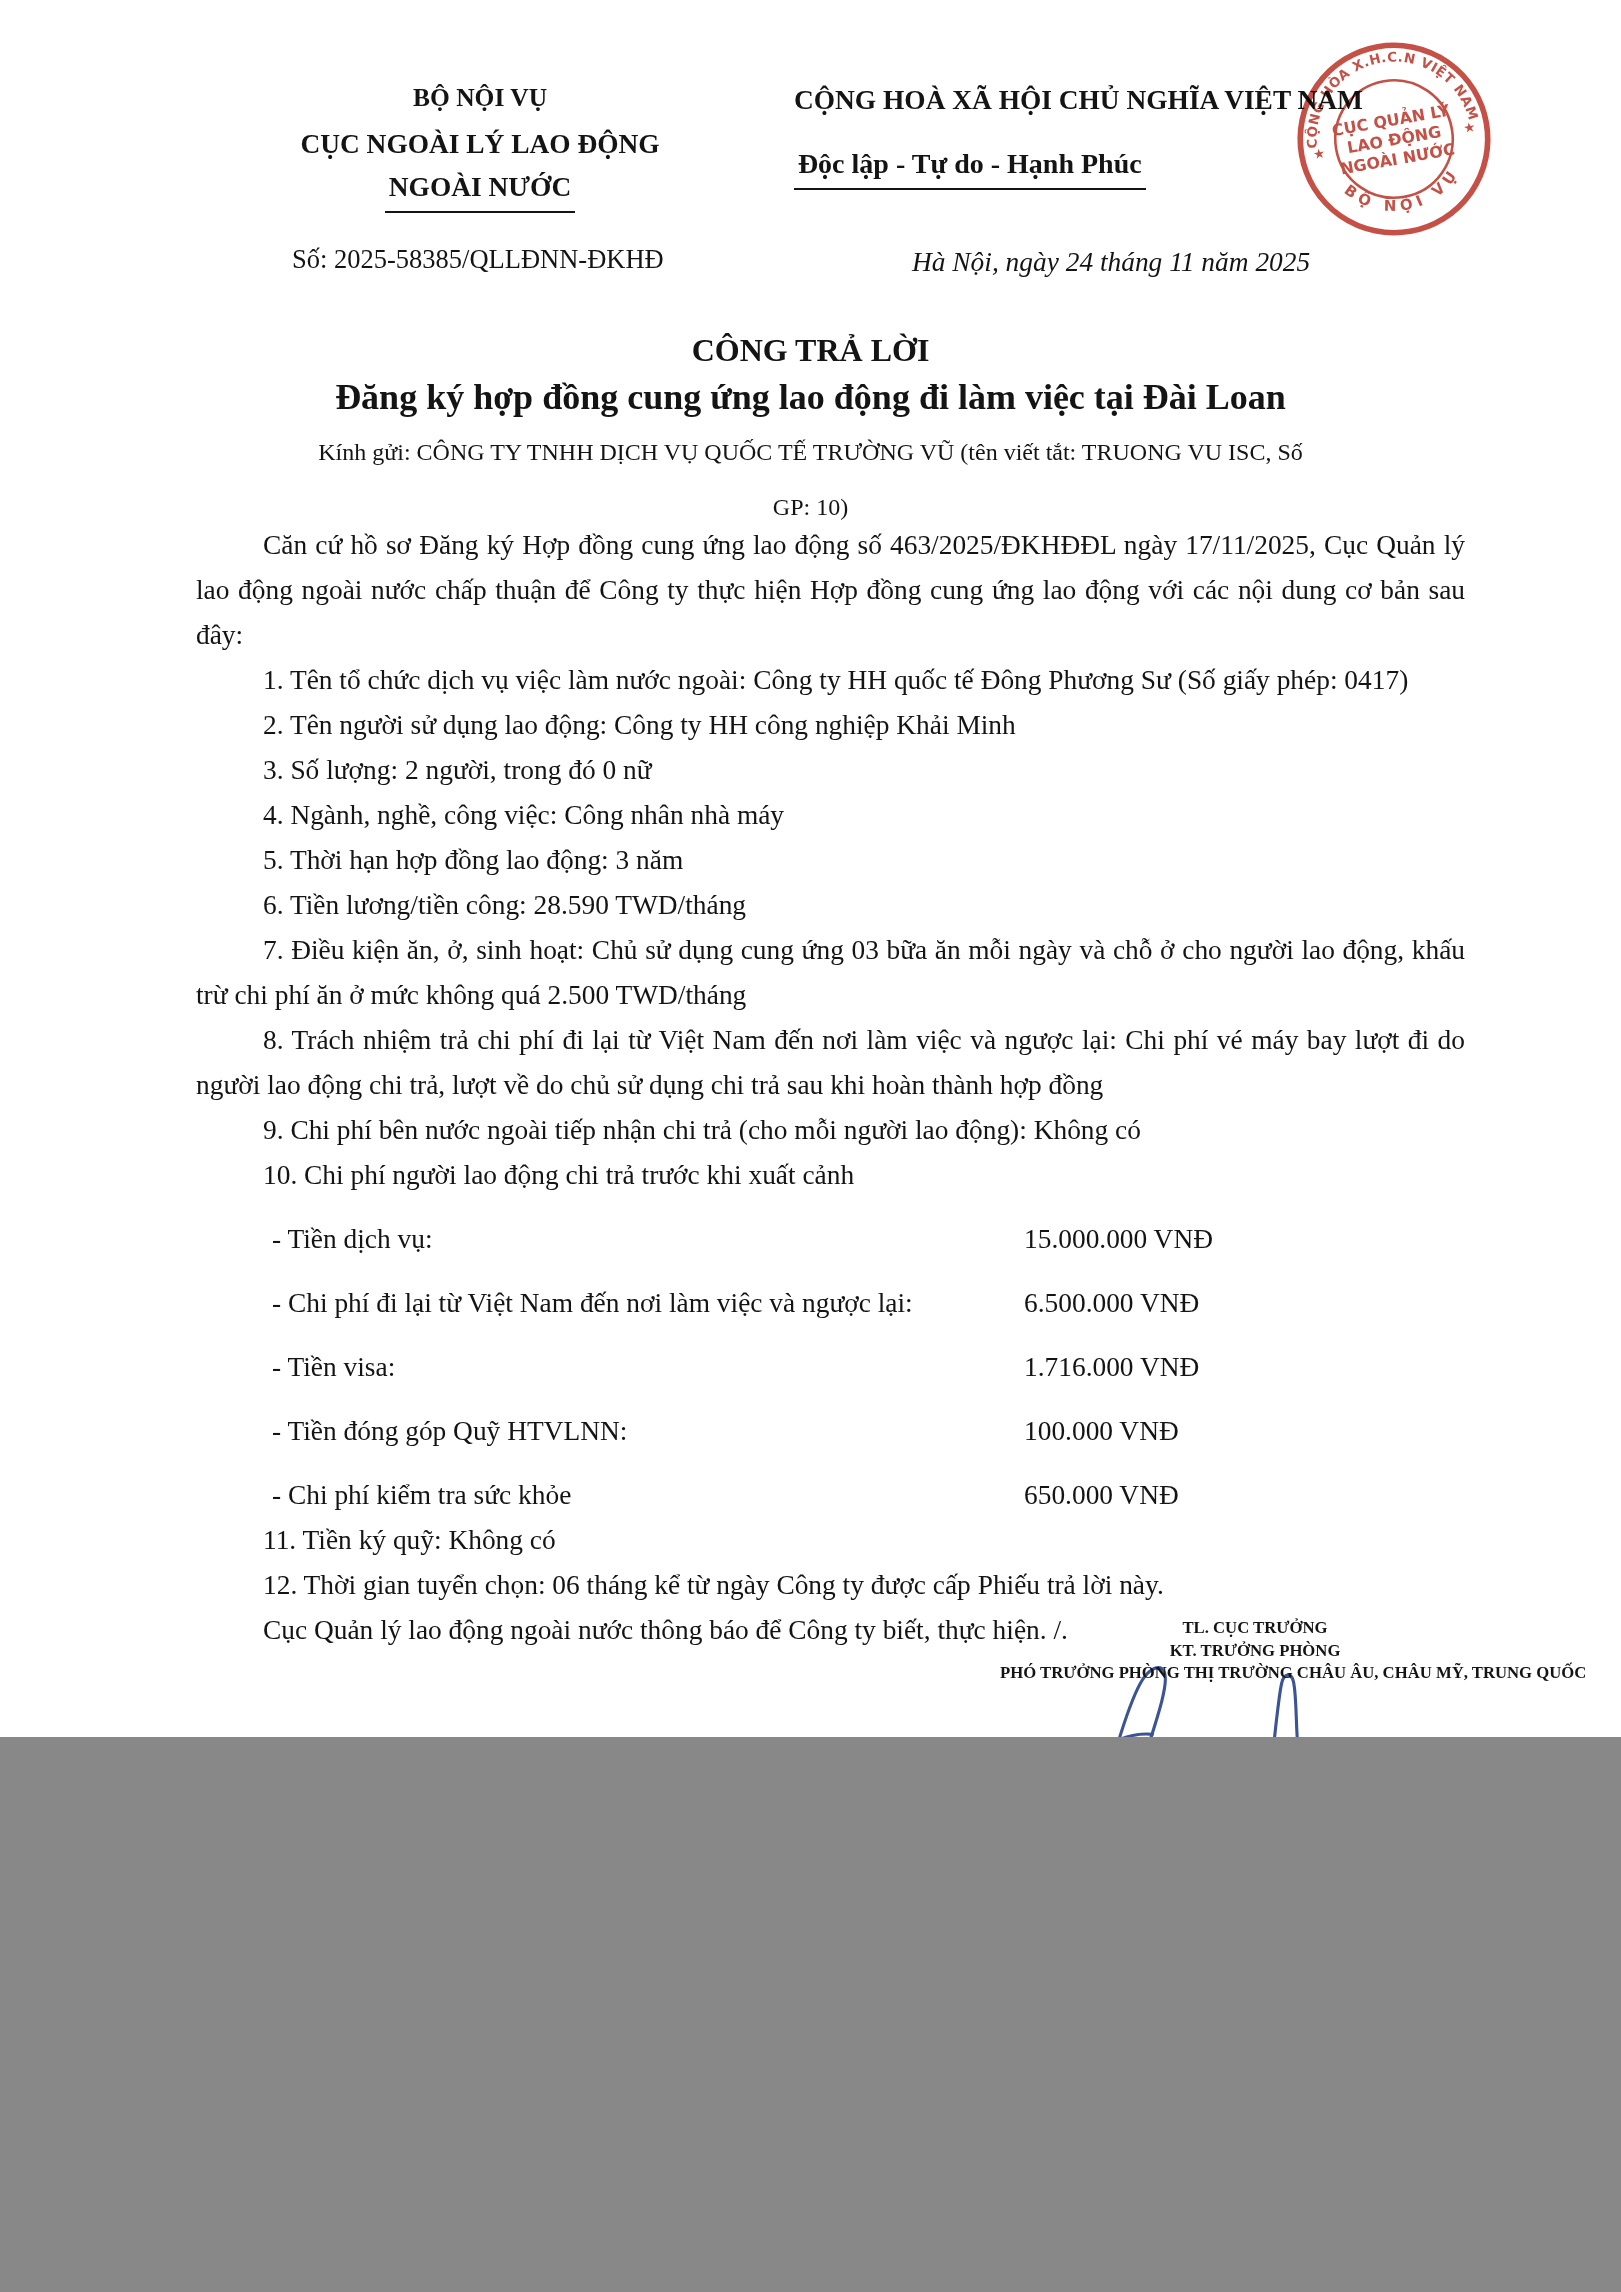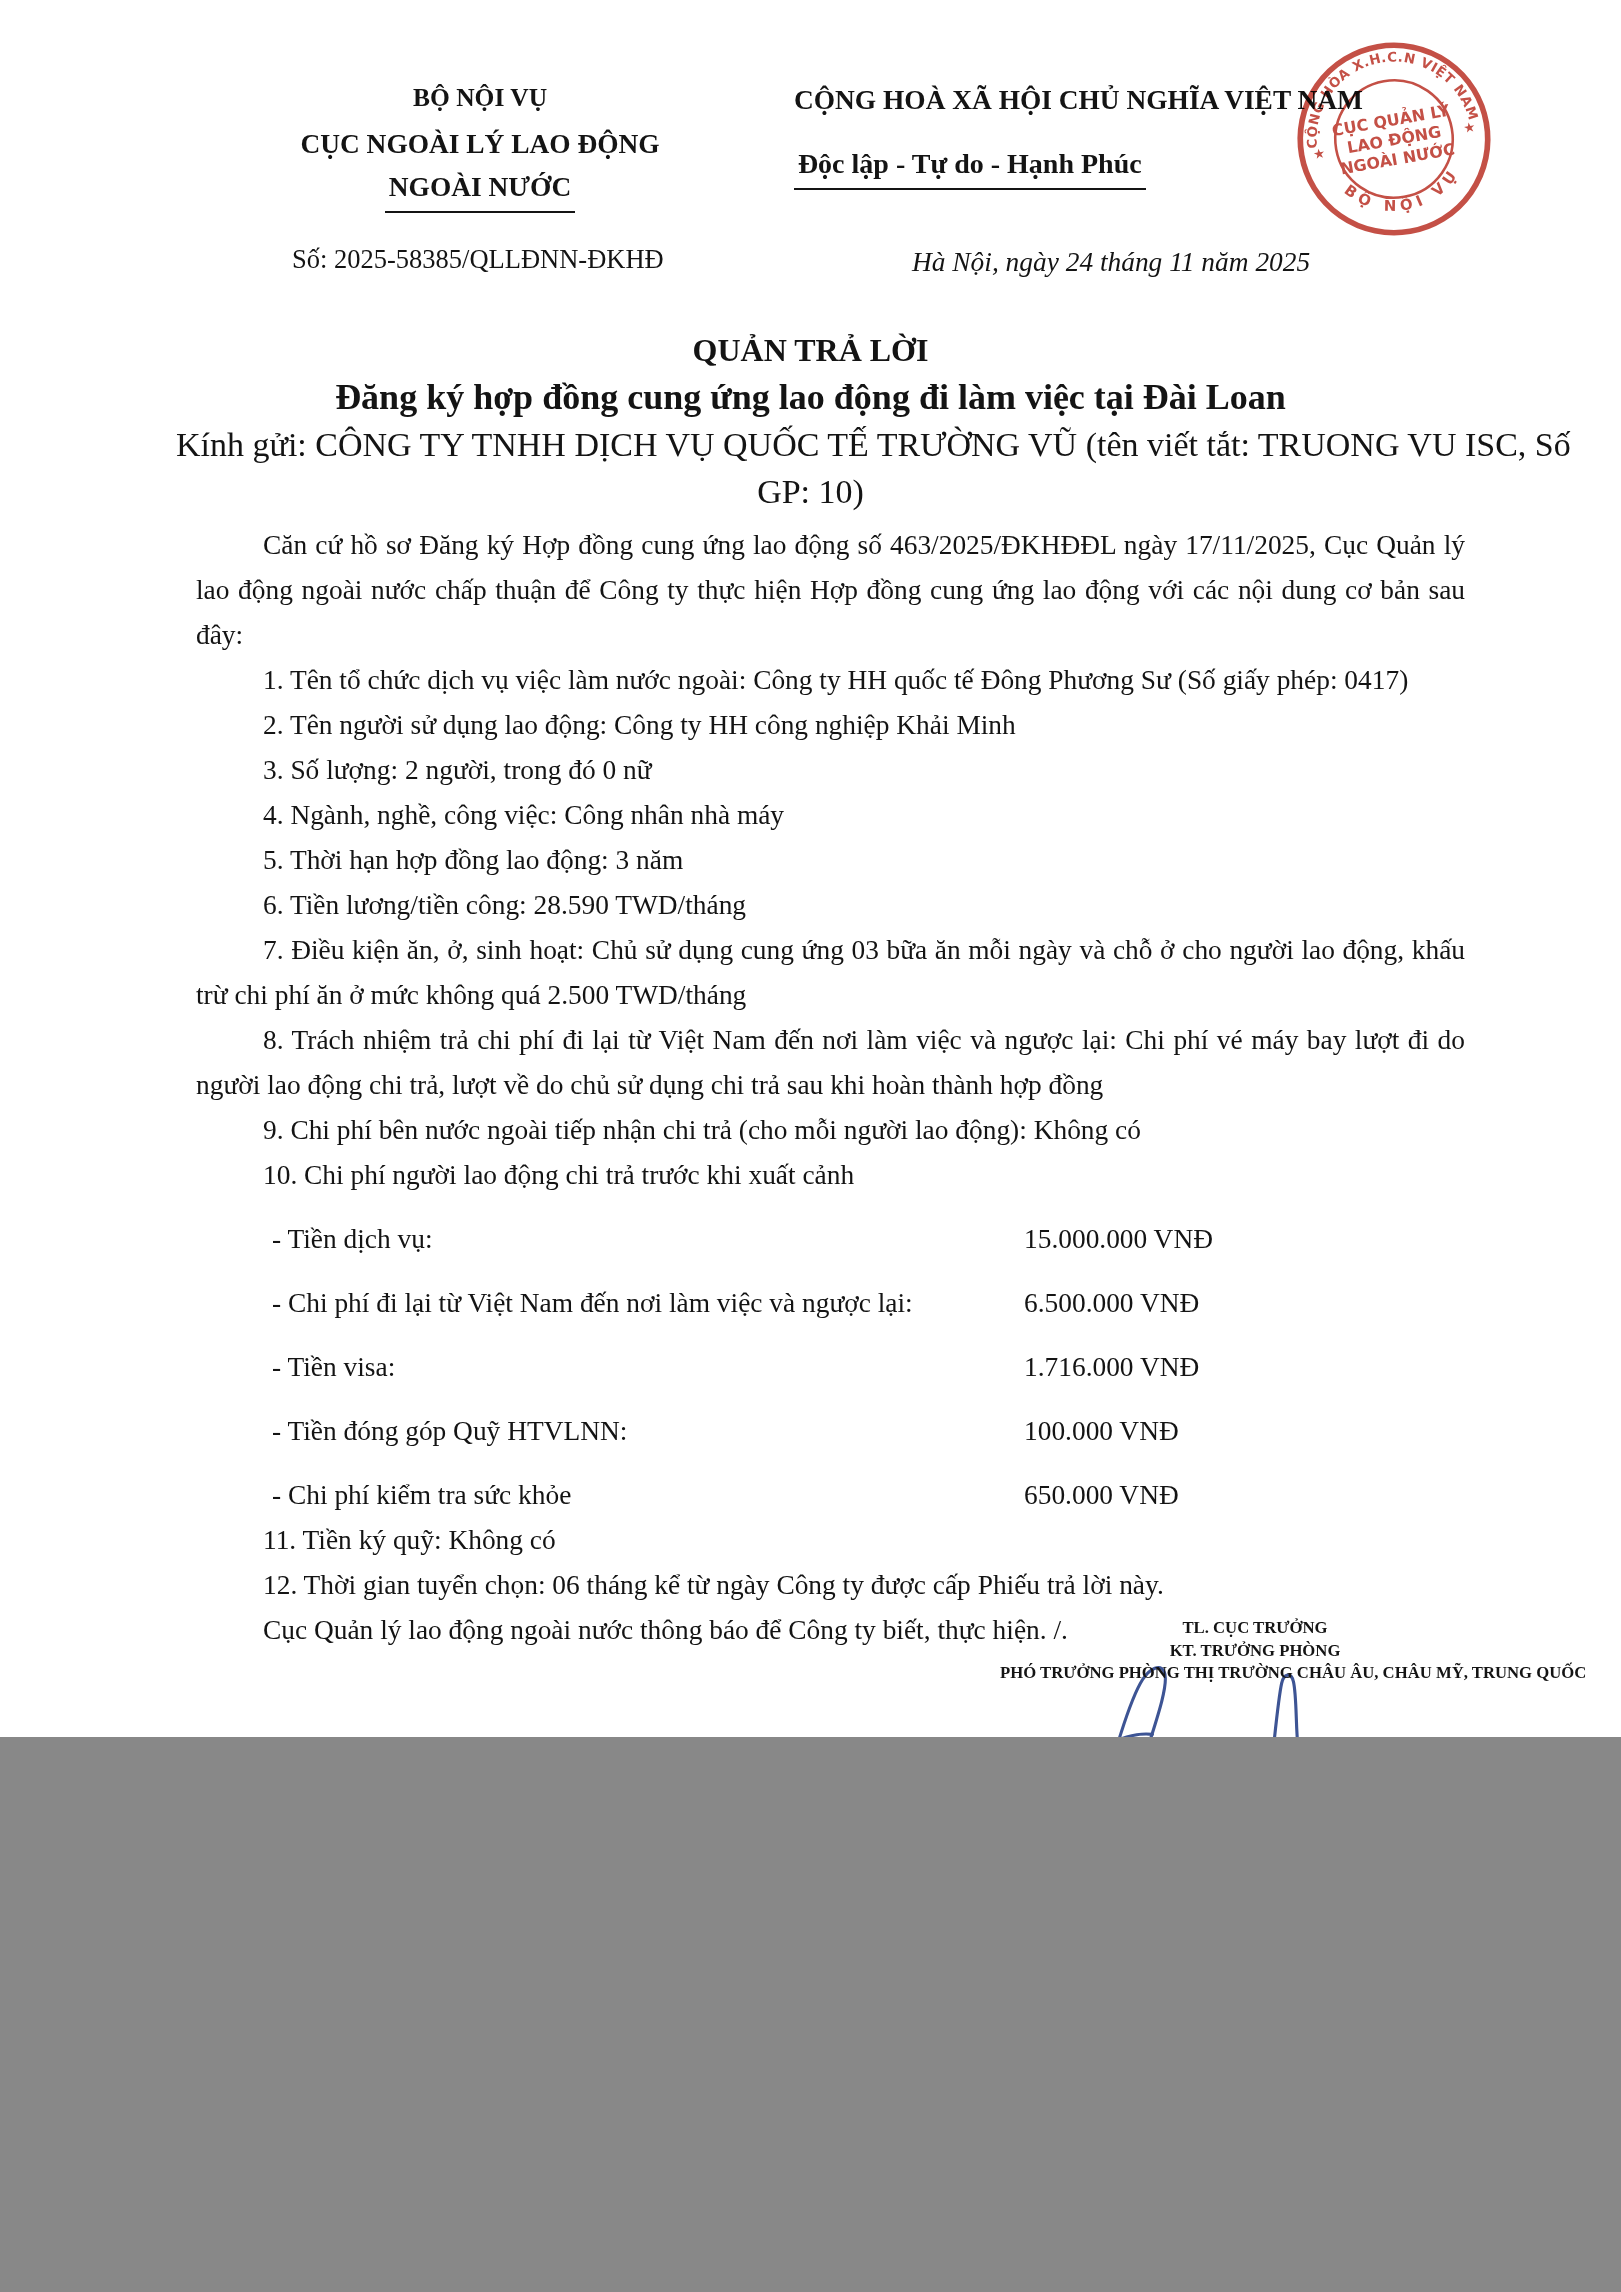--- a/index.html
+++ b/index.html
@@ -22,21 +22,21 @@
   .h-right .r2 span{display:inline-block;border-bottom:2.9px solid #141414;padding:0 3.9px 4.9px;}
   .h-right .date{font-size:27.4px;font-style:italic;margin-top:57px;padding-left:118px;}
   
   .stamp{position:absolute;left:1291px;top:36px;width:206px;height:206px;
          mix-blend-mode:multiply;opacity:.92;z-index:5;}
   .stamp text{font-family:"DejaVu Sans","Liberation Sans",sans-serif;font-weight:bold;}
   
   .title-block{position:absolute;left:176px;top:327px;width:1269px;text-align:center;}
   .title-main{font-size:32px;font-weight:bold;line-height:47px;}
   .title-sub{font-size:36px;font-weight:bold;line-height:47px;}
-  .recip{font-size:34px;line-height:47px;white-space:nowrap;}
+  .recip{font-size:24px;line-height:47px;white-space:nowrap;margin-top:8px;}
   
   .content{position:absolute;left:196px;top:523px;width:1269px;
            font-size:27.4px;line-height:45px;text-align:justify;}
   .content p{margin:0;text-indent:67px;}
   .fee-row{position:relative;height:45px;margin-top:19px;}
   .fee-label{position:absolute;left:76px;white-space:nowrap;}
   .fee-amount{position:absolute;left:828px;white-space:nowrap;}
   
   .sign{position:absolute;left:1000px;top:1617px;width:510px;text-align:center;z-index:2;}
   .sign .s1{font-size:16.7px;font-weight:bold;line-height:22.5px;white-space:nowrap;}
@@ -76,21 +76,21 @@
       </text>
       <text x="100" y="87" fill="#bf4136" stroke="none" font-size="15.5" text-anchor="middle">CỤC QUẢN LÝ</text>
       <text x="100" y="106" fill="#bf4136" stroke="none" font-size="15.5" text-anchor="middle">LAO ĐỘNG</text>
       <text x="100" y="125" fill="#bf4136" stroke="none" font-size="15.5" text-anchor="middle">NGOÀI NƯỚC</text>
       <text x="26" y="106" fill="#bf4136" stroke="none" font-size="13" text-anchor="middle">★</text>
       <text x="174" y="106" fill="#bf4136" stroke="none" font-size="13" text-anchor="middle">★</text>
     </g>
   </svg>
 
   <div class="title-block">
-    <div class="title-main nowrap">QUẢN TRẢ LỜI</div>
+    <div class="title-main nowrap">CÔNG TRẢ LỜI</div>
     <div class="title-sub nowrap">Đăng ký hợp đồng cung ứng lao động đi làm việc tại Đài Loan</div>
     <div class="recip">Kính gửi: CÔNG TY TNHH DỊCH VỤ QUỐC TẾ TRƯỜNG VŨ (tên viết tắt: TRUONG VU ISC, Số</div>
     <div class="recip">GP: 10)</div>
   </div>
 
   <div class="content">
     <p>Căn cứ hồ sơ Đăng ký Hợp đồng cung ứng lao động số 463/2025/ĐKHĐĐL ngày 17/11/2025, Cục Quản lý lao động ngoài nước chấp thuận để Công ty thực hiện Hợp đồng cung ứng lao động với các nội dung cơ bản sau đây:</p>
     <p>1. Tên tổ chức dịch vụ việc làm nước ngoài: Công ty HH quốc tế Đông Phương Sư (Số giấy phép: 0417)</p>
     <p>2. Tên người sử dụng lao động: Công ty HH công nghiệp Khải Minh</p>
     <p>3. Số lượng: 2 người, trong đó 0 nữ</p>

